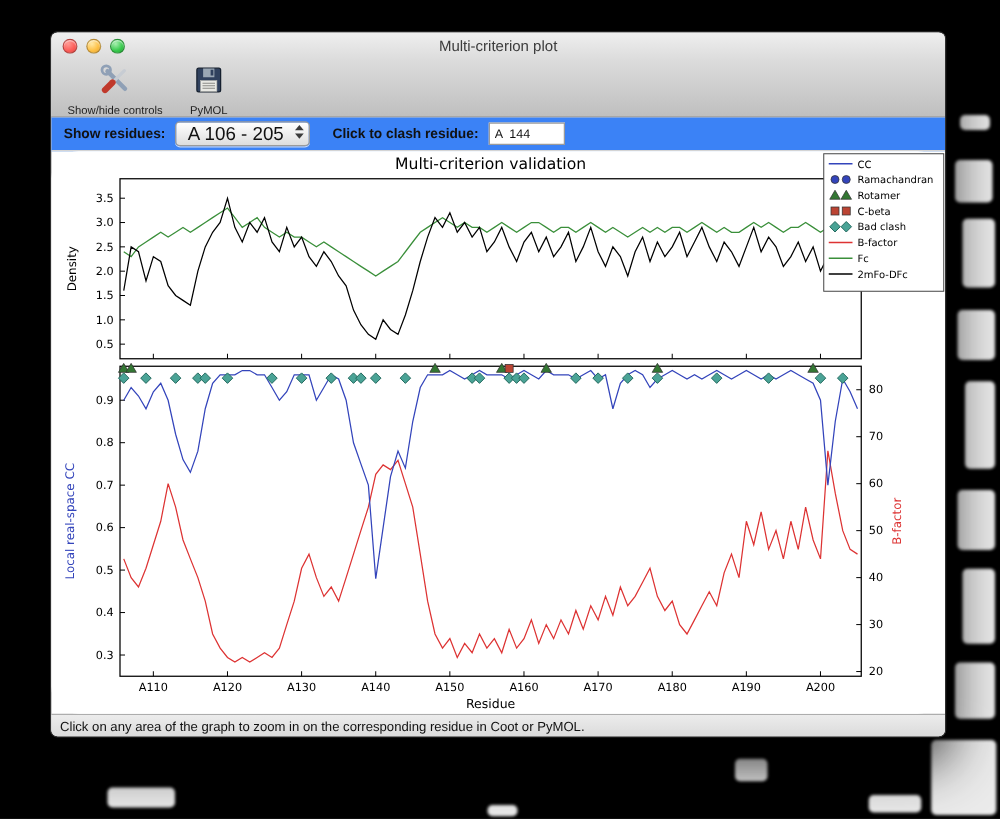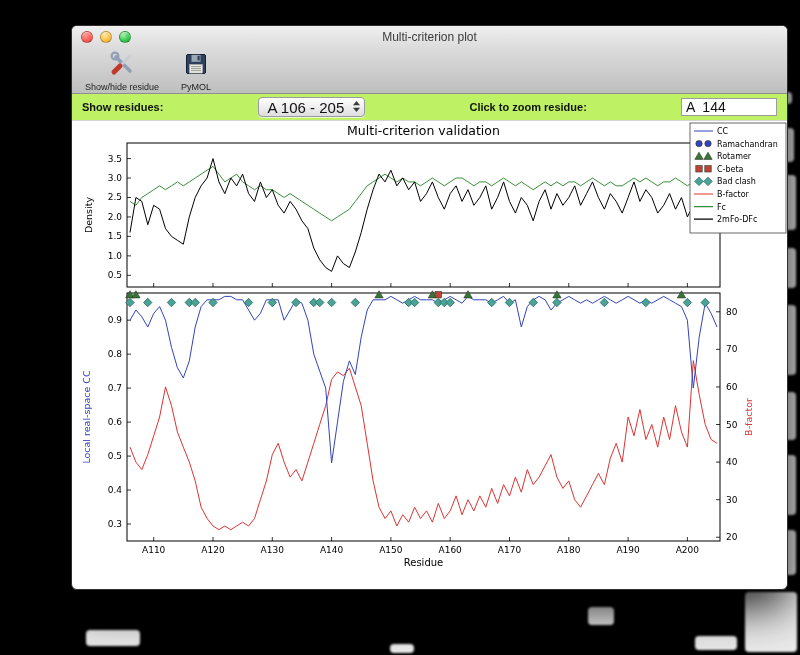--- a/index.html
+++ b/index.html
@@ -1,33 +1,33 @@
 <!DOCTYPE html>
 <html><head>
 <meta charset="utf-8">
 <style>
   *{margin:0;padding:0;box-sizing:border-box;}
   html,body{width:800px;height:655px;background:#000;overflow:hidden;font-family:"Liberation Sans",sans-serif;position:relative;}
   .artifact{position:absolute;background:#fff;filter:blur(1.2px);border-radius:4px;opacity:.92;}
   .window{position:absolute;left:40px;top:25px;width:717px;height:565px;border-radius:6px;background:#fff;
-          box-shadow:0 18px 45px rgba(0,0,0,.85);border:1px solid #2e2e2e;overflow:hidden;display:flex;flex-direction:column;margin-left:31px;}
+          box-shadow:0 18px 45px rgba(0,0,0,.85);border:1px solid #2e2e2e;overflow:hidden;display:flex;flex-direction:column;}
   .titlebar{height:22px;background:linear-gradient(#efefef,#dcdcdc);display:flex;align-items:center;justify-content:center;position:relative;flex:0 0 auto;}
   .title-text{font-size:12px;color:#3c3c3c;}
   .lights{position:absolute;left:9px;top:5px;display:flex;gap:7px;}
   .light{width:12px;height:12px;border-radius:50%;border:1px solid rgba(0,0,0,.25);box-shadow:inset 0 1px 1px rgba(255,255,255,.6);}
   .light.red{background:radial-gradient(circle at 35% 30%,#ff9a94,#fc5b57 60%,#d94c44);}
   .light.yellow{background:radial-gradient(circle at 35% 30%,#ffe9a8,#fdbe41 60%,#d9a23f);}
   .light.green{background:radial-gradient(circle at 35% 30%,#a8f0b0,#34c84a 60%,#2ca138);}
   .toolbar{height:46px;background:linear-gradient(#dcdcdc,#bfbfbf);border-bottom:1px solid #8f8f8f;display:flex;align-items:flex-start;padding:2px 10px 0 10px;gap:16px;flex:0 0 auto;}
   .tool-btn{display:flex;flex-direction:column;align-items:center;cursor:default;padding:1px 3px;}
   .tool-btn .lbl{font-size:9px;color:#1e1e1e;margin-top:1px;white-space:nowrap;}
-  .controls{height:27px;background:#bef264;border-bottom:1px solid #d4d4d4;display:flex;align-items:center;padding:0 10px;gap:8px;flex:0 0 auto;justify-content:space-between;}
+  .controls{height:27px;background:#3b82f6;border-bottom:1px solid #d4d4d4;display:flex;align-items:center;padding:0 10px;gap:8px;flex:0 0 auto;}
   .ctl-label{font-size:11px;font-weight:bold;color:#111;white-space:nowrap;}
   .combo{display:inline-flex;align-items:center;height:20px;border:1px solid #9b9b9b;border-radius:4px;background:linear-gradient(#ffffff,#dedede);padding:0 3px 0 9px;font-size:15px;color:#111;gap:8px;box-shadow:0 1px 0 rgba(255,255,255,.7);}
-  .zoom-input{width:96px;height:18px;border:1px solid #9b9b9b;background:#fff;font-size:14px;padding:0 4px;font-family:"Liberation Sans",sans-serif;color:#111;}
+  .zoom-input{width:61px;height:18px;border:1px solid #9b9b9b;background:#fff;font-size:10px;padding:0 4px;font-family:"Liberation Sans",sans-serif;color:#111;}
   .figure{flex:1 1 auto;background:#fff;position:relative;border-radius:22px;}
   #plot-svg{display:block;}
   #plot-svg text{font-family:"DejaVu Sans","Liberation Sans",sans-serif;}
   .statusbar{height:20px;background:linear-gradient(#ececec,#d9d9d9);border-top:1px solid #adadad;display:flex;align-items:center;padding:0 7px;flex:0 0 auto;}
   .status-text{font-size:10.5px;color:#111;white-space:nowrap;}
 </style>
 </head>
 <body>
 
 <div class="artifact" style="left:768px;top:92px;width:24px;height:12px;"></div>
@@ -58,21 +58,21 @@
   <div class="toolbar">
     <div class="tool-btn">
       <span>
         <svg width="26" height="26" viewBox="0 0 26 26">
           <line x1="7" y1="6" x2="21" y2="20" stroke="#8fa0b6" stroke-width="3.6" stroke-linecap="round"></line>
           <circle cx="6" cy="5" r="3.4" fill="none" stroke="#8fa0b6" stroke-width="2.2"></circle>
           <line x1="20.5" y1="5.5" x2="12" y2="14" stroke="#c7ccd3" stroke-width="2.6" stroke-linecap="round"></line>
           <line x1="11" y1="15" x2="5" y2="21" stroke="#c0392b" stroke-width="5" stroke-linecap="round"></line>
         </svg>
       </span>
-      <span class="lbl">Show/hide residue</span>
+      <span class="lbl">Show/hide controls</span>
     </div>
     <div class="tool-btn">
       <span>
         <svg width="26" height="26" viewBox="0 0 26 26">
           <rect x="3.5" y="3.5" width="19" height="19" rx="1.5" fill="#30415e" stroke="#16202f"></rect>
           <rect x="8.5" y="3.8" width="9" height="7" fill="#9aa7b4"></rect>
           <rect x="14.5" y="4.8" width="2.2" height="4.6" fill="#30415e"></rect>
           <rect x="6.5" y="13.5" width="13" height="8.6" fill="#e9e9e4" stroke="#b5b5b0" stroke-width="0.5"></rect>
           <line x1="8" y1="15.6" x2="18" y2="15.6" stroke="#8a8a86" stroke-width="0.8"></line>
           <line x1="8" y1="17.6" x2="18" y2="17.6" stroke="#8a8a86" stroke-width="0.8"></line>
@@ -87,21 +87,21 @@
     <span class="ctl-label">Show residues:</span>
     <div class="combo">
       <span>A 106 - 205</span>
       <span>
         <svg width="9" height="13" viewBox="0 0 9 13">
           <path d="M4.5 1 L8 5.2 L1 5.2 Z" fill="#3a3a3a"></path>
           <path d="M4.5 12 L8 7.8 L1 7.8 Z" fill="#3a3a3a"></path>
         </svg>
       </span>
     </div>
-    <span class="ctl-label" style="margin-left:10px;">Click to zoom residue:</span>
+    <span class="ctl-label" style="margin-left:10px;">Click to clash residue:</span>
     <input class="zoom-input" value="A  144" style="">
   </div>
 
   <div class="figure">
     <svg id="plot-svg" width="715" height="450" viewBox="0 0 715 450">
         <rect x="55" y="22" width="593" height="144" fill="#fff" stroke="#000" stroke-width="1"></rect>
         <rect x="55" y="172" width="593" height="248" fill="#fff" stroke="#000" stroke-width="1"></rect>
         <text x="351.5" y="14" text-anchor="middle" font-size="12.5" fill="#000">Multi-criterion validation</text>
         <line x1="81.685" y1="166" x2="81.685" y2="162" stroke="#000" stroke-width="0.8"></line>
         <line x1="81.685" y1="420" x2="81.685" y2="416" stroke="#000" stroke-width="0.8"></line>
@@ -234,14 +234,17 @@
         <text x="645" y="63.4" font-size="8" fill="#000">Bad clash</text>
         <line x1="622" y1="73" x2="641" y2="73" stroke="#dd3333" stroke-width="1.2"></line>
         <text x="645" y="76" font-size="8" fill="#000">B-factor</text>
         <line x1="622" y1="85.6" x2="641" y2="85.6" stroke="#3a8f3a" stroke-width="1.2"></line>
         <text x="645" y="88.6" font-size="8" fill="#000">Fc</text>
         <line x1="622" y1="98.2" x2="641" y2="98.2" stroke="#000000" stroke-width="1.2"></line>
         <text x="645" y="101.2" font-size="8" fill="#000">2mFo-DFc</text>
       </svg>
   </div>
 
+  <div class="statusbar">
+    <span class="status-text">Click on any area of the graph to zoom in on the corresponding residue in Coot or PyMOL.</span>
+  </div>
 
 </div>
 
 </body></html>

